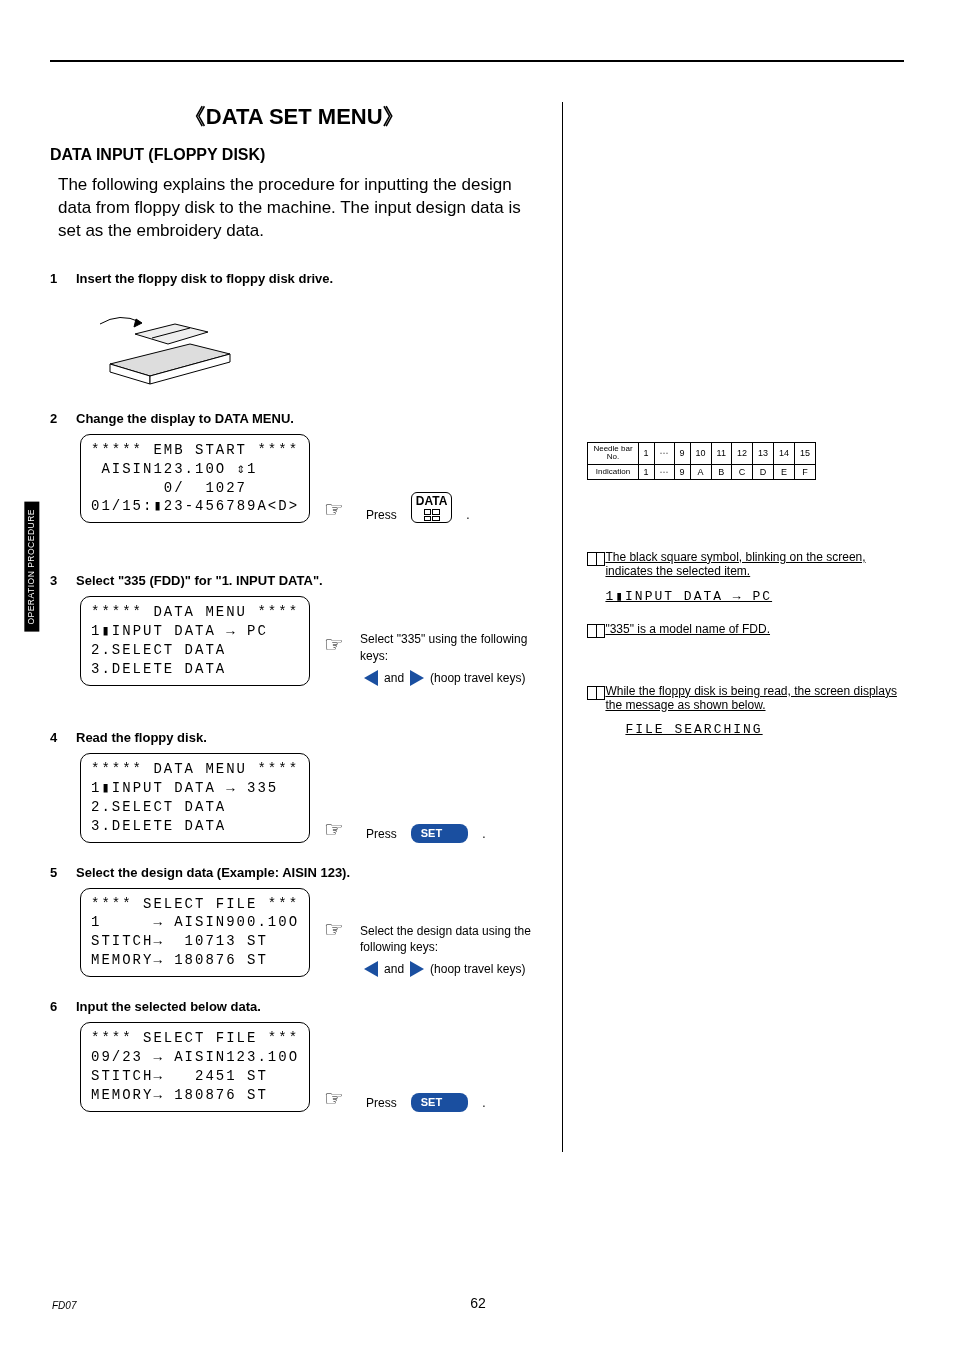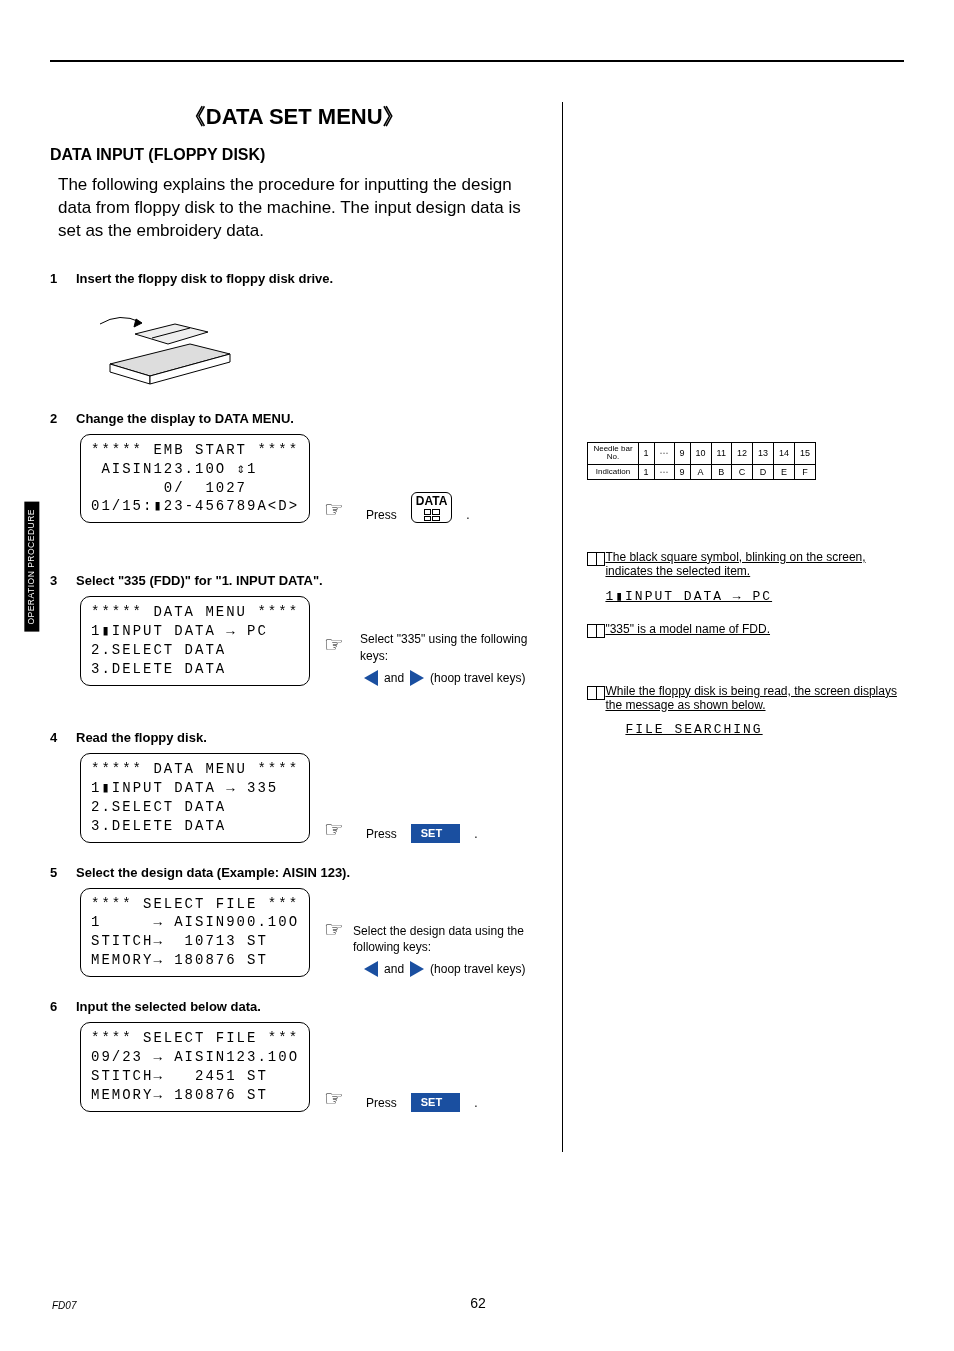--- a/index.html
+++ b/index.html
@@ -108,22 +108,22 @@
     display: grid;
     grid-template-columns: 1fr 1fr;
     grid-template-rows: 1fr 1fr;
     gap: 1px;
     margin-top: 2px;
   }
   .btn-data .grid div { border: 1px solid #000; }
   .btn-set {
     background: #1a4fa0;
     color: #fff;
-    border-radius: 0;
-    padding: 3px 18px 4px 10px;
+    border-radius: 8px;
+    padding: 3px 26px 4px 10px;
     font-weight: bold;
     font-size: 11px;
     display: inline-block;
   }
   .arrow-left, .arrow-right {
     width: 0; height: 0; display: inline-block; vertical-align: middle;
   }
   .arrow-left {
     border-top: 8px solid transparent;
     border-bottom: 8px solid transparent;
@@ -303,21 +303,21 @@
         <div class="step-head">
           <span class="step-num">5</span>
           <span>Select the design data (Example: AISIN 123).</span>
         </div>
         <div class="step-body">
           <div class="lcd">**** SELECT FILE ***
 1     → AISIN900.10O
 STITCH→  10713 ST
 MEMORY→ 180876 ST</div>
           <div class="instr-block">
-            <div style="display:flex;align-items:flex-start;gap:1px">
+            <div style="display:flex;align-items:flex-start;gap:8px">
               <span class="hand"></span>
               <span class="instr-text" style="max-width:180px">Select the design data using the following keys:</span>
             </div>
             <div style="display:flex;align-items:center;gap:6px;margin-left:40px">
               <span class="arrow-left"></span>
               <span class="instr-text">and</span>
               <span class="arrow-right"></span>
               <span class="instr-text">(hoop travel keys)</span>
             </div>
           </div>

